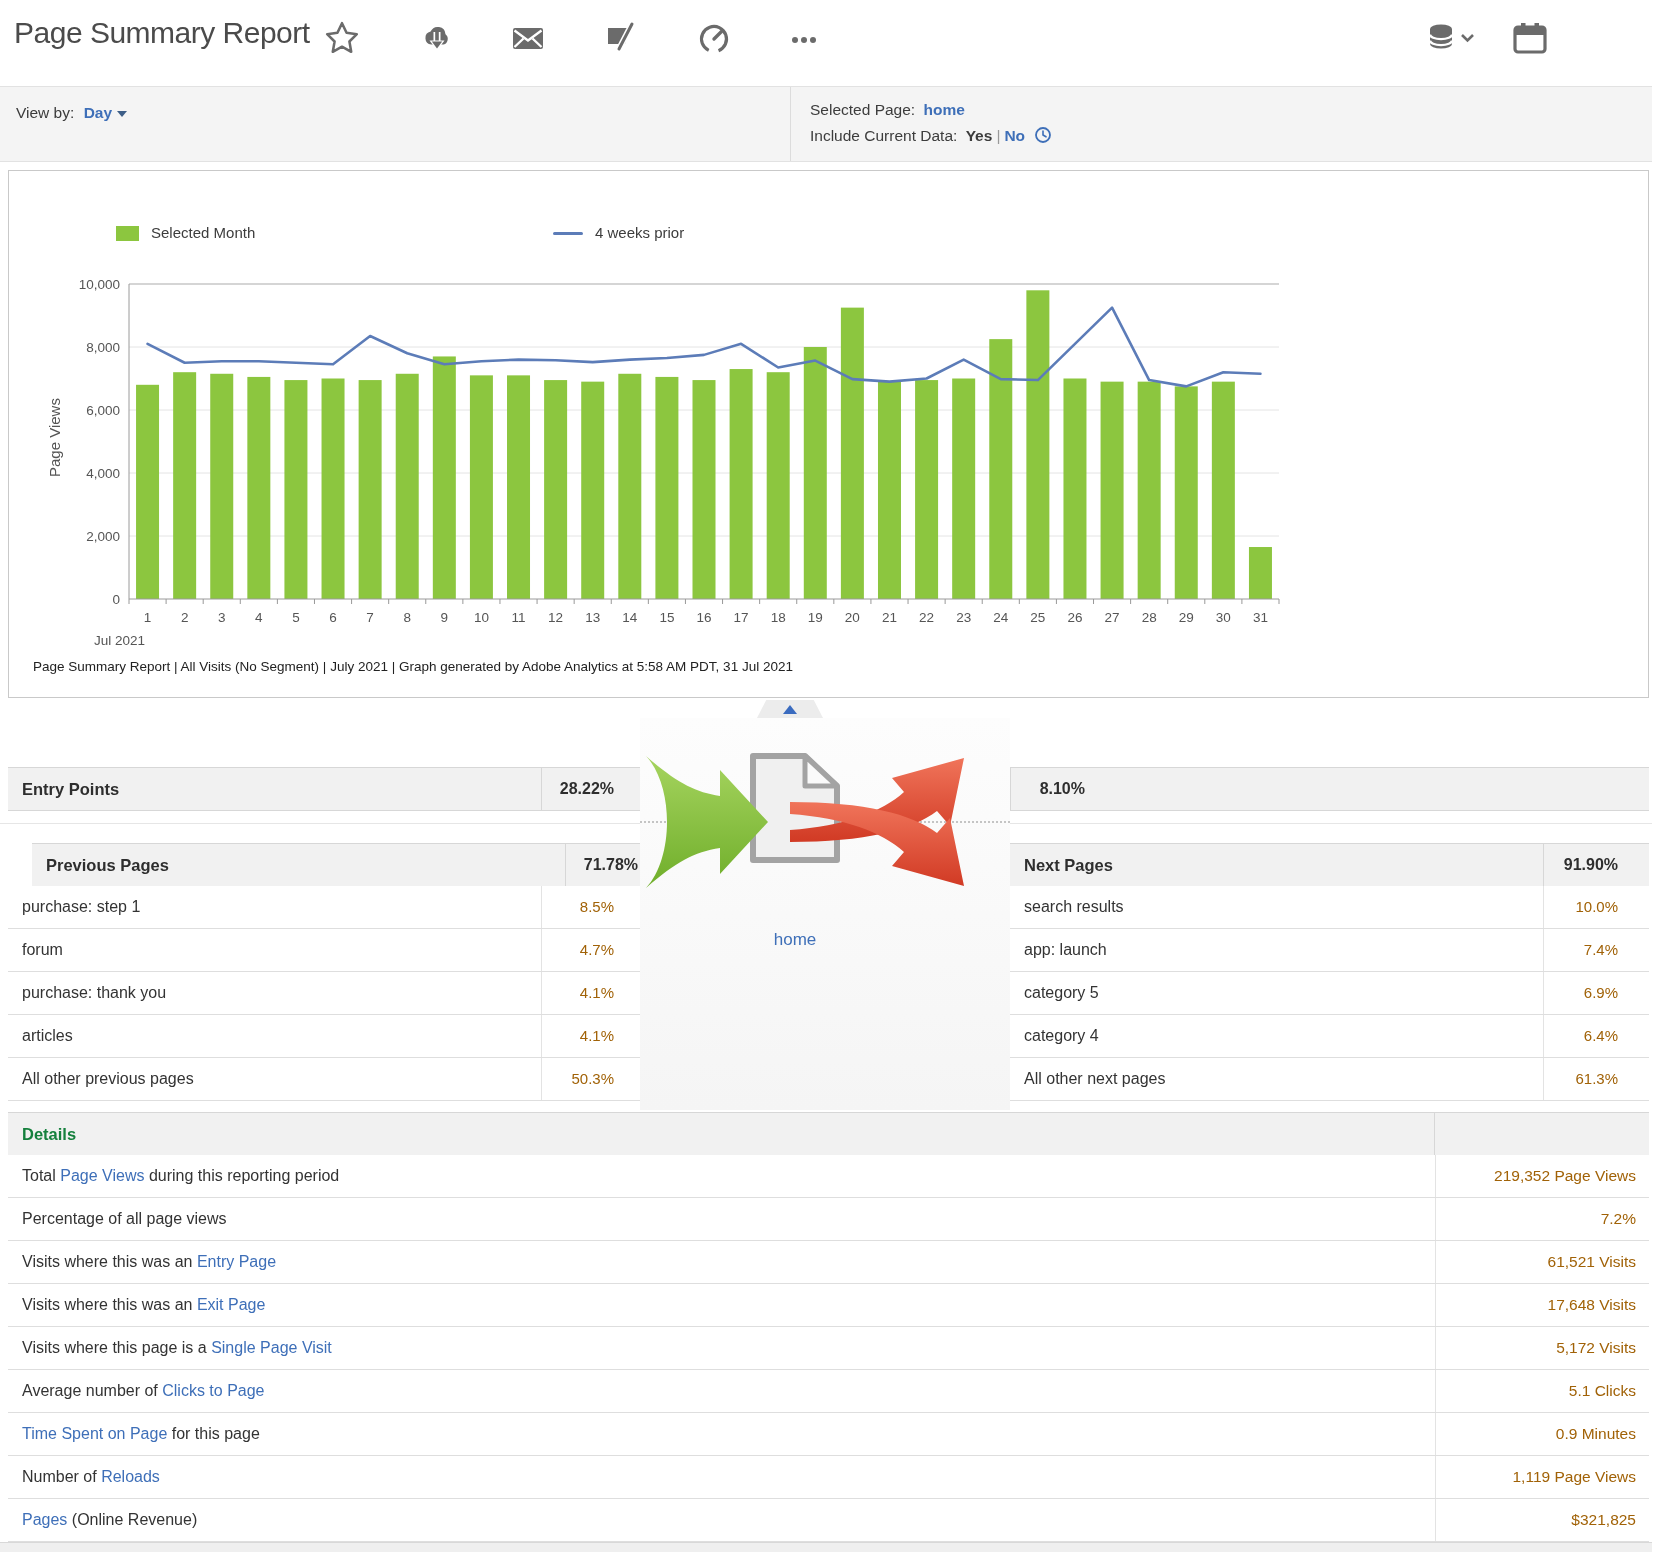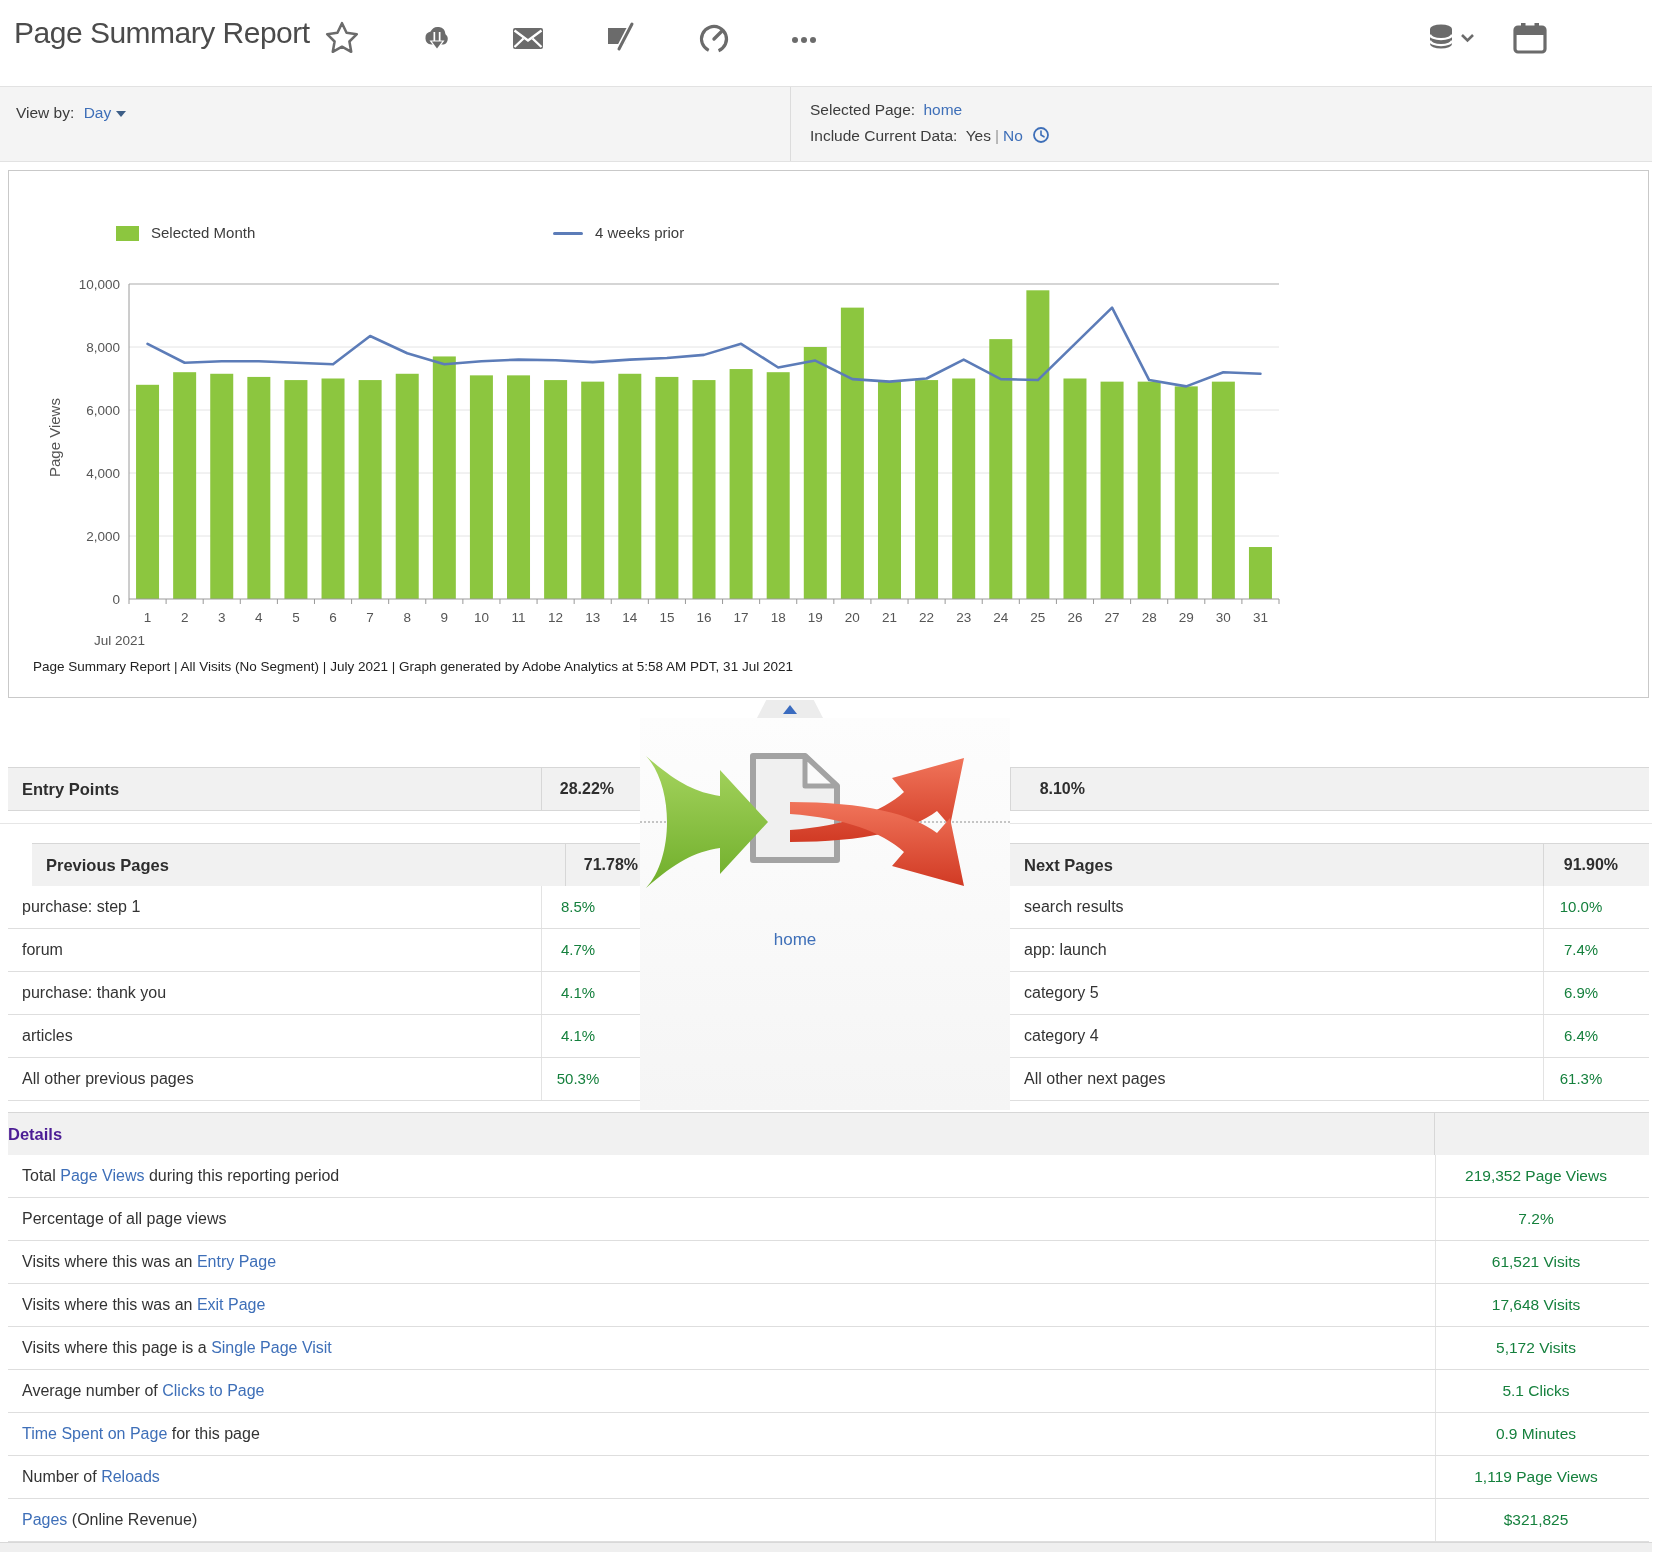--- a/index.html
+++ b/index.html
@@ -12,21 +12,21 @@
   .tbtn{position:absolute;top:16px;width:44px;height:44px;display:flex;align-items:center;justify-content:center;cursor:pointer;}
   .tbtn svg{display:block;}
 
   
   .filterbar{position:absolute;top:86px;left:0;right:0;height:74px;background:#F4F4F4;
              border-top:1px solid #E2E2E2;border-bottom:1px solid #E2E2E2;font-size:15.5px;color:#3c3c3c;}
   .fb-left{position:absolute;left:16px;top:17px;}
   .fb-divider{position:absolute;left:790px;top:0;bottom:0;width:1px;background:#DCDCDC;}
   .fb-right{position:absolute;left:810px;top:10px;line-height:26px;}
   .blue{color:#3E6FB8;}
-  .bold{font-weight:normal;}
+  .bold{font-weight:bold;}
   .caret-down{display:inline-block;width:0;height:0;border-left:5px solid transparent;border-right:5px solid transparent;
               border-top:6px solid #3d5e87;margin-left:5px;vertical-align:1px;}
   .pipe{color:#999;padding:0 4px;}
   .clock-ic{vertical-align:-3px;margin-left:5px;}
 
   
   .chart-panel{position:absolute;top:170px;left:8px;width:1639px;height:526px;background:#fff;border:1px solid #C9C9C9;}
   .legend{position:absolute;top:52px;left:0;right:0;height:22px;font-size:15px;color:#3c3c3c;}
   .lg-sw{position:absolute;left:107px;top:3px;width:23px;height:15px;background:#8CC63F;}
   .lg-t1{position:absolute;left:142px;top:1px;}
@@ -44,38 +44,38 @@
             border-bottom:9px solid #3A6BBF;margin-top:4px;}
 
   
   .gap-line{position:absolute;top:823px;left:0;right:0;height:1px;background:#E6E6E6;}
   .hdr-row{position:absolute;height:42px;background:#F1F1F1;border-top:1px solid #D7D7D7;border-bottom:1px solid #D7D7D7;display:flex;}
   .hdr-row .lbl{flex:1;line-height:42px;padding-left:14px;font-weight:bold;font-size:16.5px;color:#2e2e2e;}
   .hdr-row .val{border-left:1px solid #D7D7D7;line-height:42px;text-align:right;font-weight:bold;font-size:16px;color:#2e2e2e;}
   .rows{position:absolute;}
   .row{height:42px;display:flex;border-bottom:1px solid #DEDEDE;background:#fff;font-size:16px;}
   .row .lbl{flex:1;line-height:42px;padding-left:14px;color:#333;}
-  .row .val{border-left:1px solid #E3E3E3;line-height:42px;text-align:center;color:#15803d;font-size:15px;}
+  .row .val{border-left:1px solid #E3E3E3;line-height:42px;text-align:right;color:#a16207;font-size:15px;}
   .link{color:#3E6FB8;cursor:pointer;}
   .fl-left{left:8px;width:632px;}
   .fl-left .val{width:72px;padding-right:26px;}
   .fl-right{left:1010px;width:639px;}
   .fl-right .val{width:74px;padding-right:31px;}
 
   
   .flow-center{position:absolute;left:640px;top:718px;width:370px;height:392px;
                background:linear-gradient(180deg,#FDFDFD,#F5F5F5);}
   .dotline{position:absolute;left:0;right:0;top:103px;border-top:2px dotted #C4C4C4;}
   .flow-graphic{position:absolute;left:0;top:0;}
   .home-label{position:absolute;left:0;top:212px;width:310px;text-align:center;font-size:17px;}
 
   
   .dt-hdr{position:absolute;top:1112px;left:8px;width:1641px;height:42px;background:#F1F1F1;
           border-top:1px solid #D7D7D7;border-bottom:1px solid #D7D7D7;display:flex;}
-  .dt-hdr .lbl{flex:1;line-height:42px;font-weight:bold;font-size:16.5px;color:#4c1d95;}
+  .dt-hdr .lbl{flex:1;line-height:42px;padding-left:14px;font-weight:bold;font-size:16.5px;color:#15803d;}
   .dt-hdr .val{width:214px;border-left:1px solid #D7D7D7;}
   .dt-rows{position:absolute;top:1155px;left:8px;width:1641px;}
   .dt-rows .row .val{width:200px;padding-right:13px;font-size:15.5px;}
 
   .bottom-strip{position:absolute;top:1542px;left:0;right:0;height:10px;background:#EFEFEF;border-top:1px solid #D8D8D8;}
 </style>
 </head>
 <body>
 
 <div id="page">

